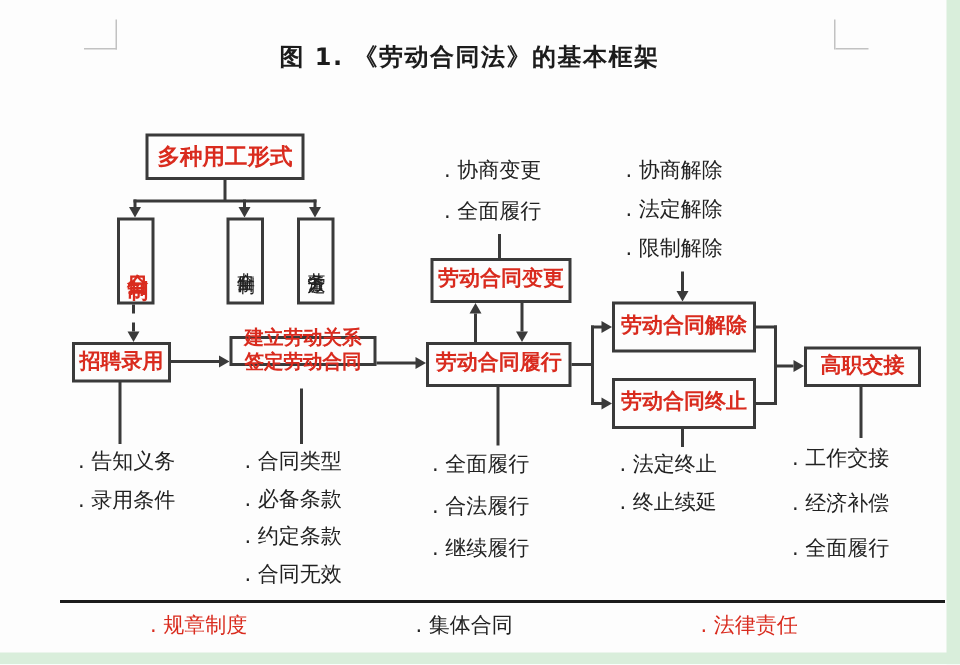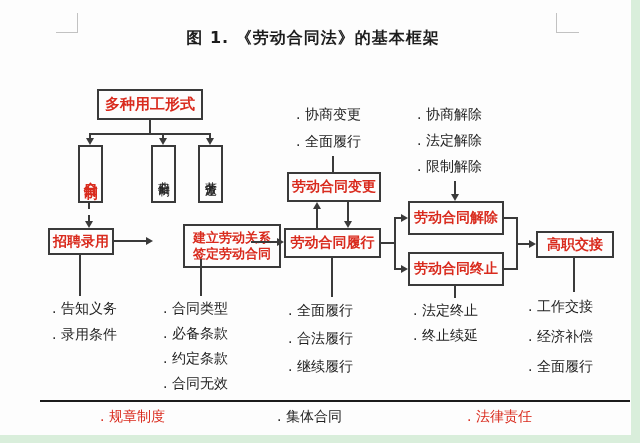--- a/index.html
+++ b/index.html
@@ -81,21 +81,21 @@
   <div class="box vert black" style="left:198px; top:145px; width:25px; height:58px; font-size:12px; letter-spacing:1px;">劳务派遣</div>
 
   <div class="vdash" style="left:88px; top:203px; height:18px;"></div>
   <div class="arr arr-down" style="left:85px; top:221px;"></div>
 
   <div class="box" style="left:48px; top:228px; width:66px; height:27px; font-size:14px;">招聘录用</div>
 
   <div class="hline" style="left:114px; top:240px; width:33px;"></div>
   <div class="arr arr-right" style="left:146px; top:237px;"></div>
 
-  <div class="box" style="left:153px; top:224px; width:98px; height:44px; font-size:13px;margin-left:30px;">
+  <div class="box" style="left:153px; top:224px; width:98px; height:20px; font-size:13px;">
     <div>
       <div>建立劳动关系</div>
       <div>签定劳动合同</div>
     </div>
   </div>
 
   <div class="hline" style="left:251px; top:241px; width:27px;"></div>
   <div class="arr arr-right" style="left:277px; top:238px;"></div>
 
   <div class="note-list" style="left:296px; top:106px; gap:11px;">

